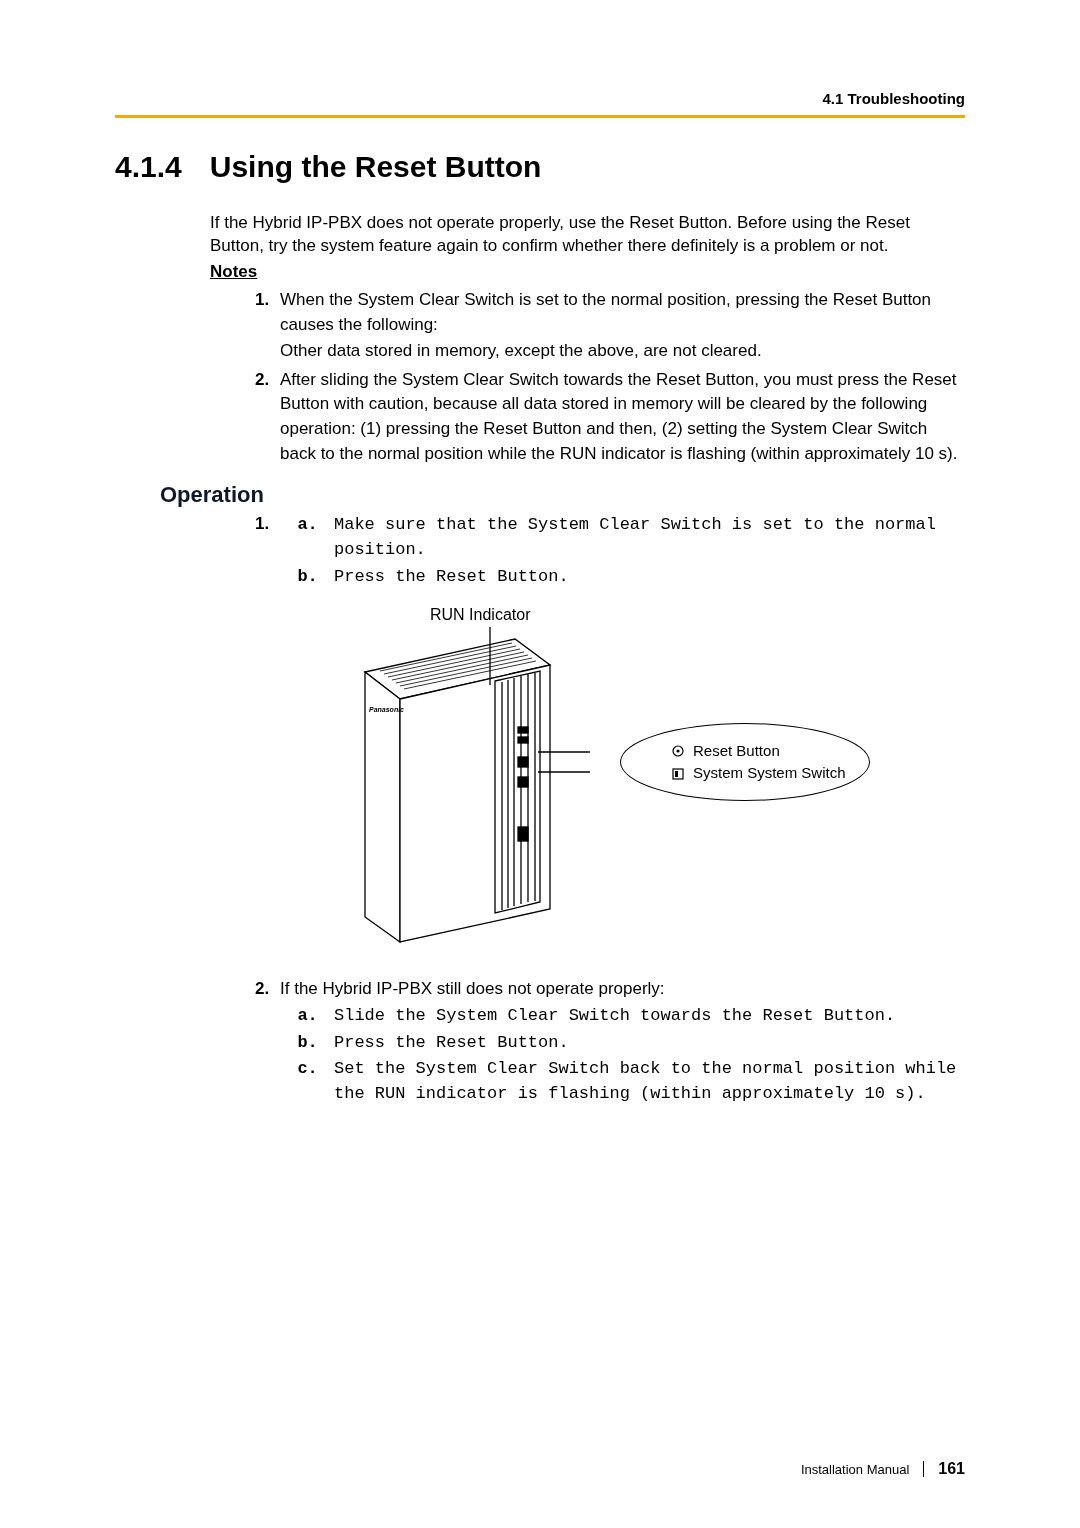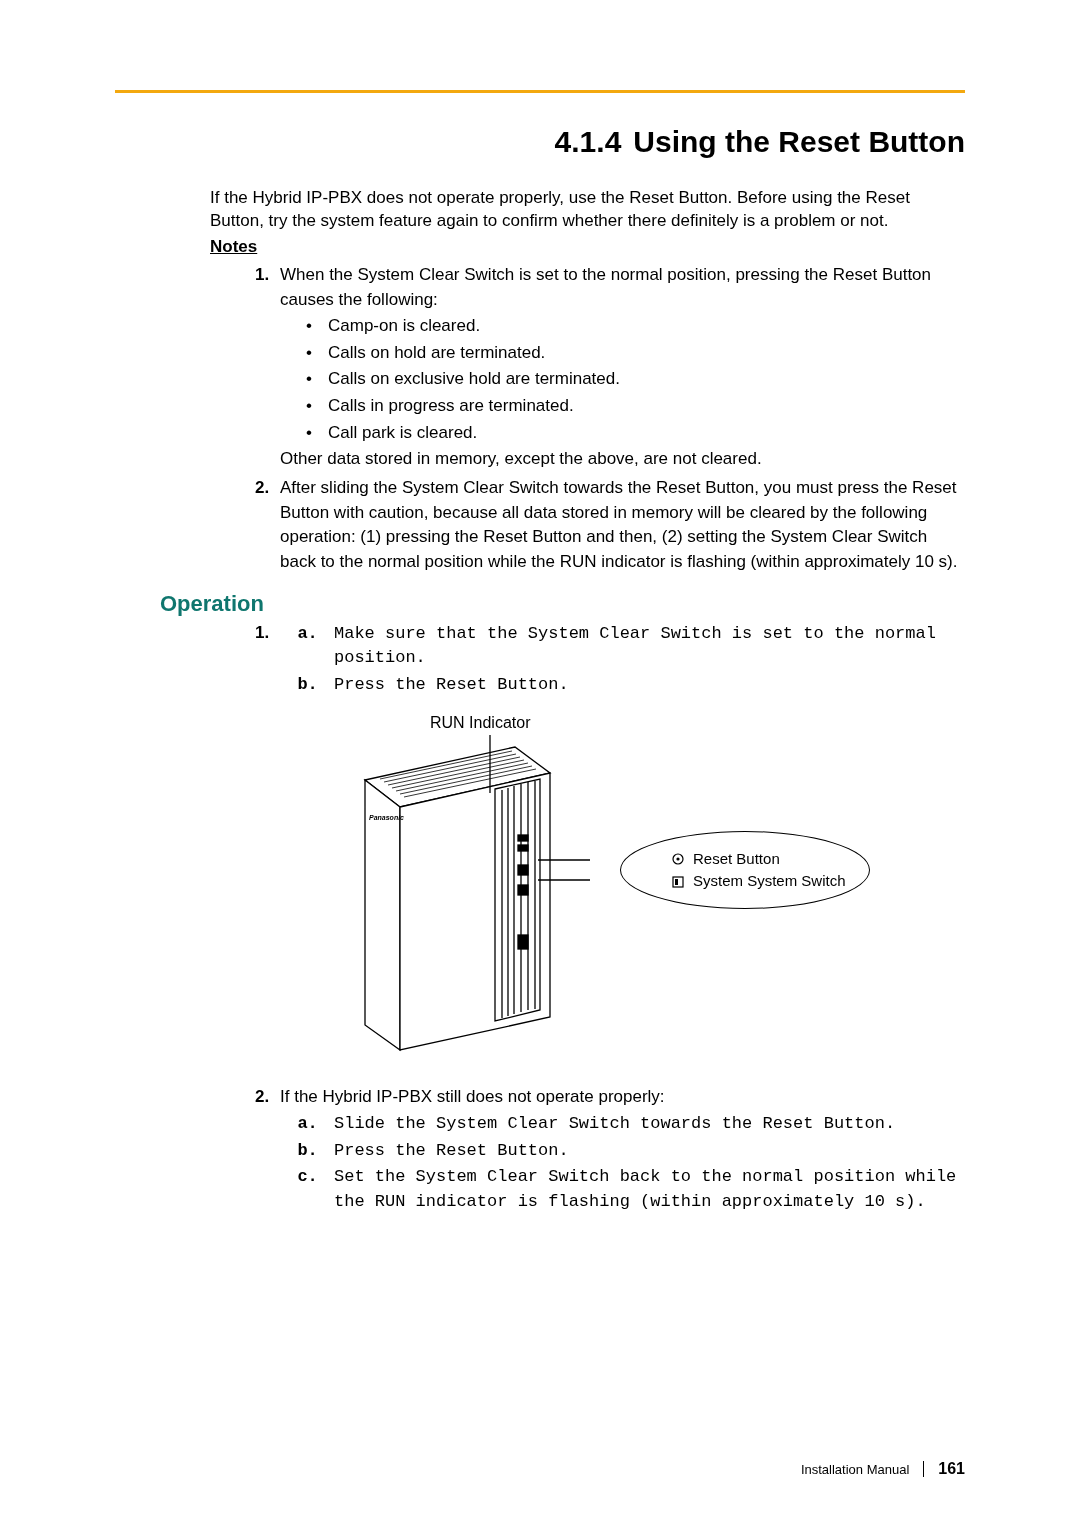--- a/index.html
+++ b/index.html
@@ -24,23 +24,22 @@
     margin-bottom: 8px;
   }
   .head-rule {
     height: 3px;
     background: #f3a80f;
     margin-bottom: 32px;
   }
   .section-row {
     display: flex;
     align-items: baseline;
-    gap: 12px;
+    gap: 28px;
     margin-bottom: 28px;
-    justify-content: flex-end;
   }
   .section-num {
     font-size: 30px;
     font-weight: bold;
   }
   .section-title {
     font-size: 30px;
     font-weight: bold;
   }
   .body-block {
@@ -91,21 +90,21 @@
   }
   ol.alpha > li {
     padding-left: 6px;
     margin: 2px 0;
     font-family: Liberation Mono, monospace;
   }
   ol.alpha > li::marker {
     font-weight: bold;
   }
   .op-head {
-    color: #0f766e;
+    color: #0f172a;
     font-size: 22px;
     font-weight: bold;
     margin: 16px 0 4px 45px;
   }
   .other-note {
     margin-top: 2px;
   }
   .figure-wrap {
     margin: 14px 0 14px 60px;
     position: relative;
@@ -166,43 +165,37 @@
   .page-num {
     font-size: 16px;
     font-weight: bold;
   }
 </style>
 </head>
 <body>
 
 <div class="page">
 
+  <div class="running-head">4.1 Troubleshooting</div>
   <div class="head-rule"></div>
 
   <div class="section-row">
     <div class="section-num">4.1.4</div>
     <div class="section-title">Using the Reset Button</div>
   </div>
 
   <div class="body-block">
     <div class="intro">If the Hybrid IP-PBX does not operate properly, use the Reset Button. Before using the Reset Button, try the system feature again to confirm whether there definitely is a problem or not.</div>
     <div class="notes-head">Notes</div>
   </div>
 
   <div class="body-block">
     <ol class="num">
       <li>
         <span>When the System Clear Switch is set to the normal position, pressing the Reset Button causes the following:</span>
-        <ul class="dots">
-          <li>Camp-on is cleared.</li>
-          <li>Calls on hold are terminated.</li>
-          <li>Calls on exclusive hold are terminated.</li>
-          <li>Calls in progress are terminated.</li>
-          <li>Call park is cleared.</li>
-        </ul>
         <div class="other-note">Other data stored in memory, except the above, are not cleared.</div>
       </li>
       <li>
         <span>After sliding the System Clear Switch towards the Reset Button, you must press the Reset Button with caution, because all data stored in memory will be cleared by the following operation: (1) pressing the Reset Button and then, (2) setting the System Clear Switch back to the normal position while the RUN indicator is flashing (within approximately 10 s).</span>
       </li>
     </ol>
   </div>
 
   <div class="op-head">Operation</div>
 

